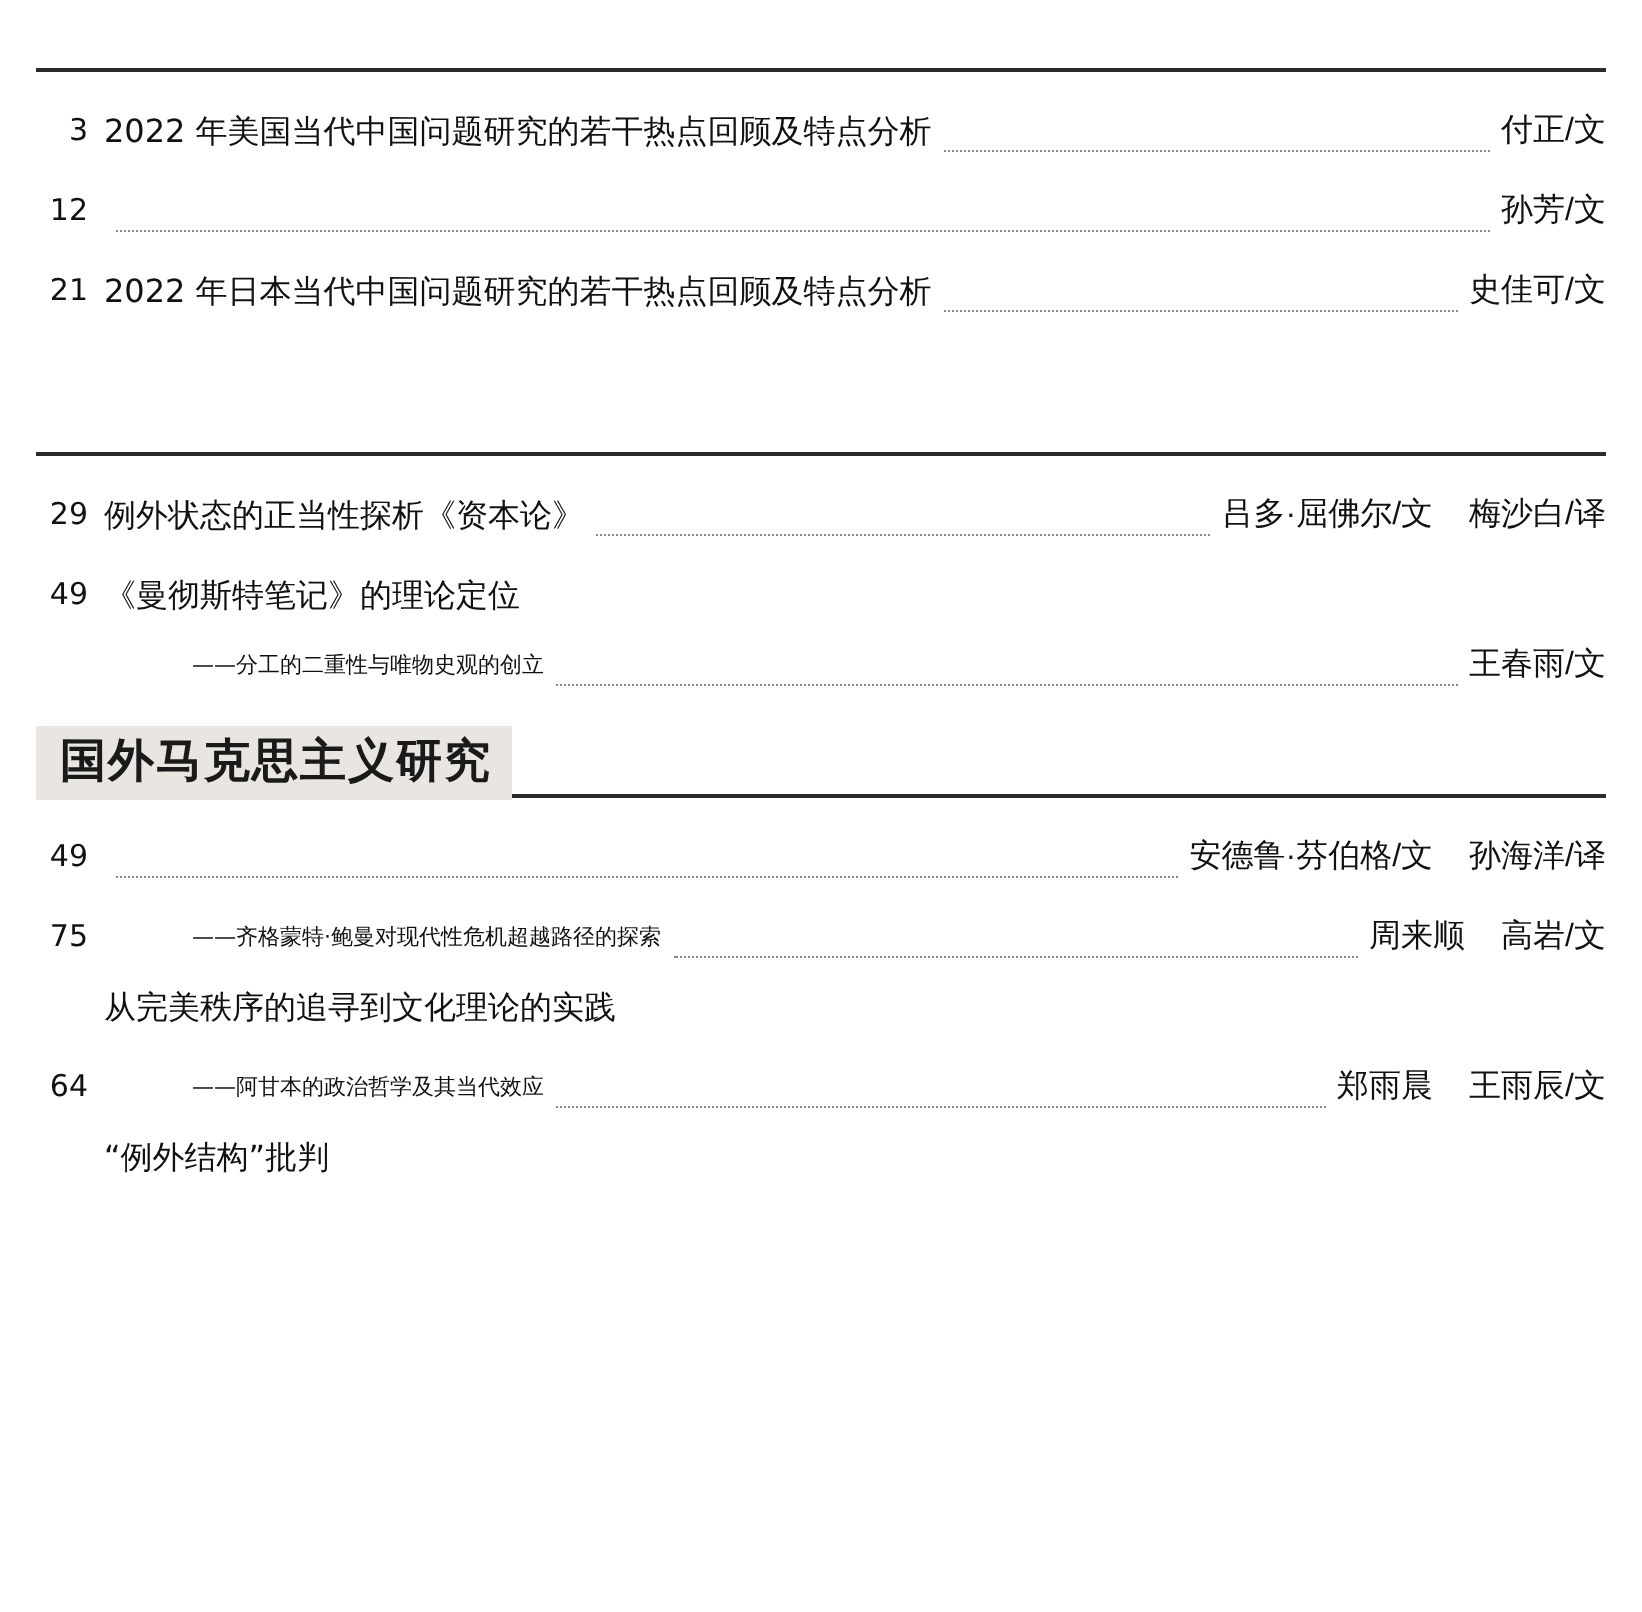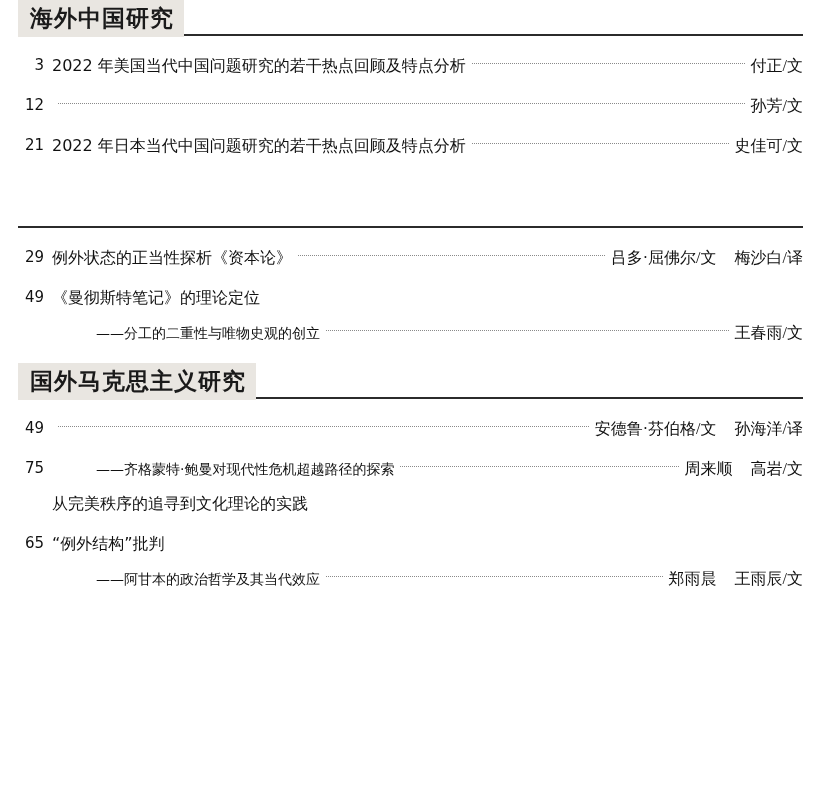--- a/index.html
+++ b/index.html
@@ -65,21 +65,21 @@
     color: #111;
     padding-right: 8px;
     box-sizing: border-box;
   }
   .entry .body {
     flex: 1 1 auto;
     min-width: 0;
   }
   .line {
     display: flex;
-    align-items: center;
+    align-items: flex-end;
     font-size: 16px;
     line-height: 26px;
   }
   .line + .line {
     margin-top: 9px;
   }
   .line .indent {
     flex: 0 0 auto;
     width: 44px;
   }
@@ -98,38 +98,38 @@
     border-bottom: 1px dotted #8a8a8a;
     height: 0;
     overflow: hidden;
   }
   .line .leader.none {
     border-bottom: none;
   }
   .line .authors {
     flex: 0 0 auto;
     white-space: nowrap;
-    font-family: Liberation Serif, serif;
+    font-family: Liberation Sans, sans-serif;
     color: #111;
     text-align: right;
   }
   .line .authors .author + .author {
     margin-left: 18px;
   }
   .sub .text {
-    font-size: 14px;
+    font-size: 11px;
   }
 </style>
 </head>
 <body>
 
 <div class="page">
   <div id="toc-root">
       <div class="section">
-        <div class="section-head"><div class="rule"></div><div class="title">海外中国研究</div></div>
+        <div class="section-head"><div class="rule"></div></div>
         <div class="entry">
           <div class="page-no">3</div>
           <div class="body">
             <div class="line">
               <span class="text">2022 年美国当代中国问题研究的若干热点回顾及特点分析</span>
               <span class="leader"></span>
               <span class="authors"><span class="author">付正/文</span></span>
             </div>
           </div>
         </div>
@@ -203,30 +203,30 @@
               <span class="authors"><span class="author">周来顺</span><span class="author">高岩/文</span></span>
             </div>
             <div class="line">
               <span class="text">从完美秩序的追寻到文化理论的实践</span>
               <span class="leader none"></span>
               <span class="authors"></span>
             </div>
           </div>
         </div>
         <div class="entry">
-          <div class="page-no">65</div>
-          <div class="body">
+          <div class="page-no">64</div>
+          <div class="body">
+            <div class="line sub">
+              <span class="indent"></span>
+              <span class="text">——阿甘本的政治哲学及其当代效应</span>
+              <span class="leader"></span>
+              <span class="authors"><span class="author">郑雨晨</span><span class="author">王雨辰/文</span></span>
+            </div>
             <div class="line">
               <span class="text">“例外结构”批判</span>
               <span class="leader none"></span>
               <span class="authors"></span>
-            </div>
-            <div class="line sub">
-              <span class="indent"></span>
-              <span class="text">——阿甘本的政治哲学及其当代效应</span>
-              <span class="leader"></span>
-              <span class="authors"><span class="author">郑雨晨</span><span class="author">王雨辰/文</span></span>
             </div>
           </div>
         </div>
       </div>
     </div>
 </div>
 
 </body></html>

